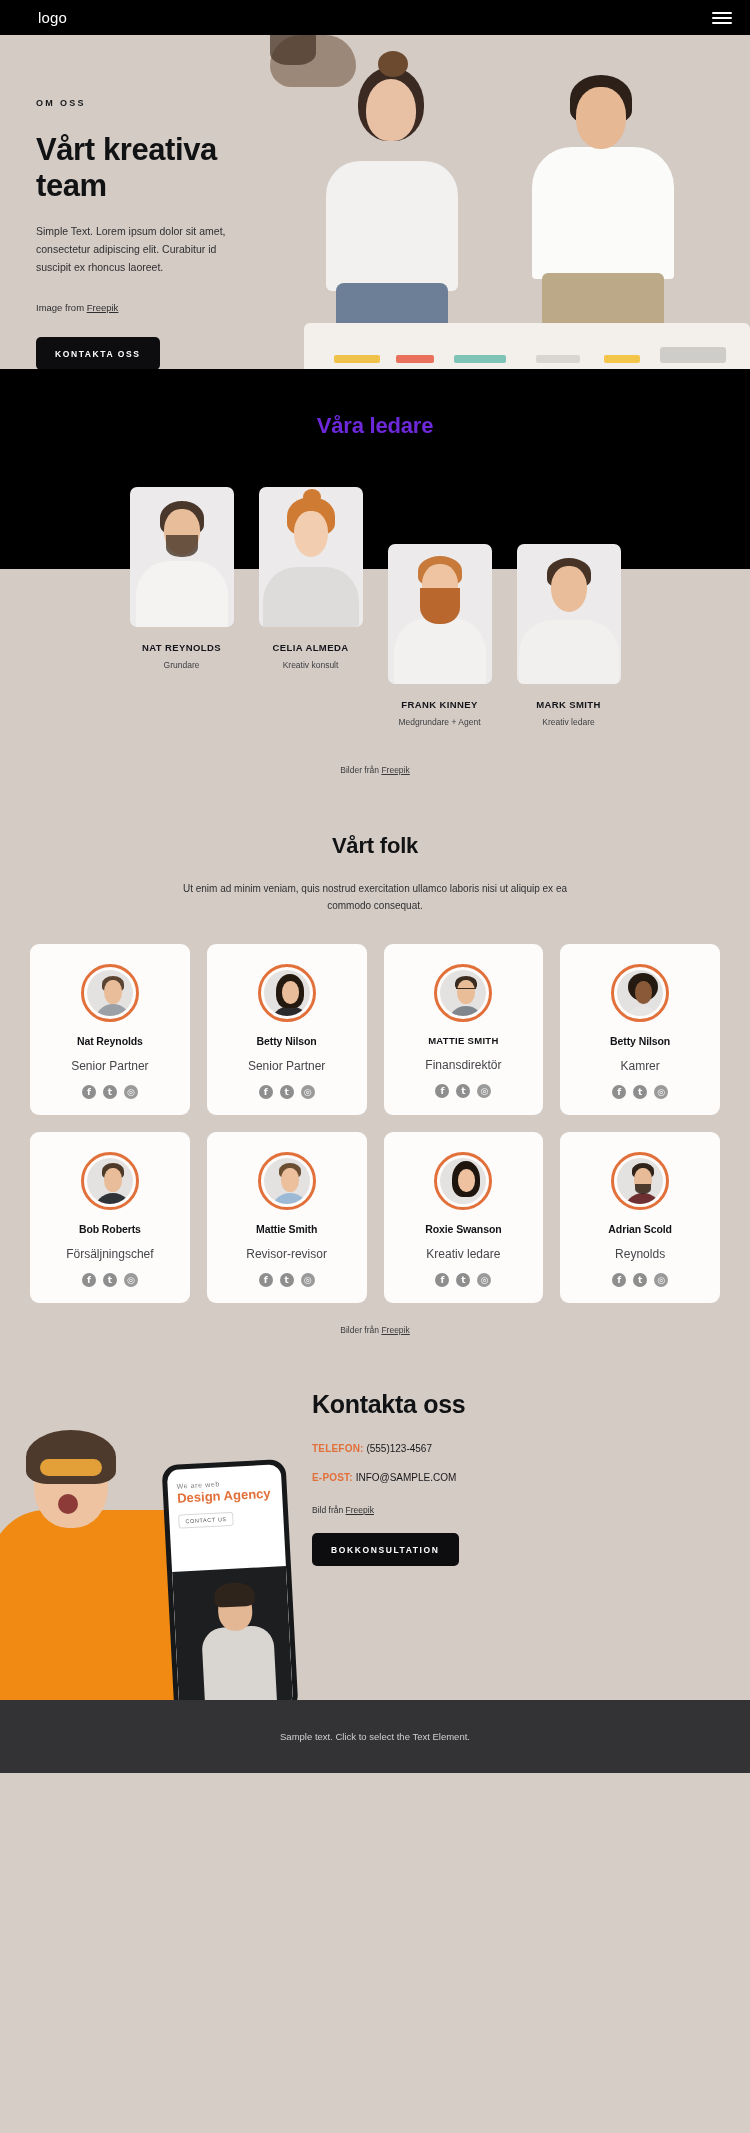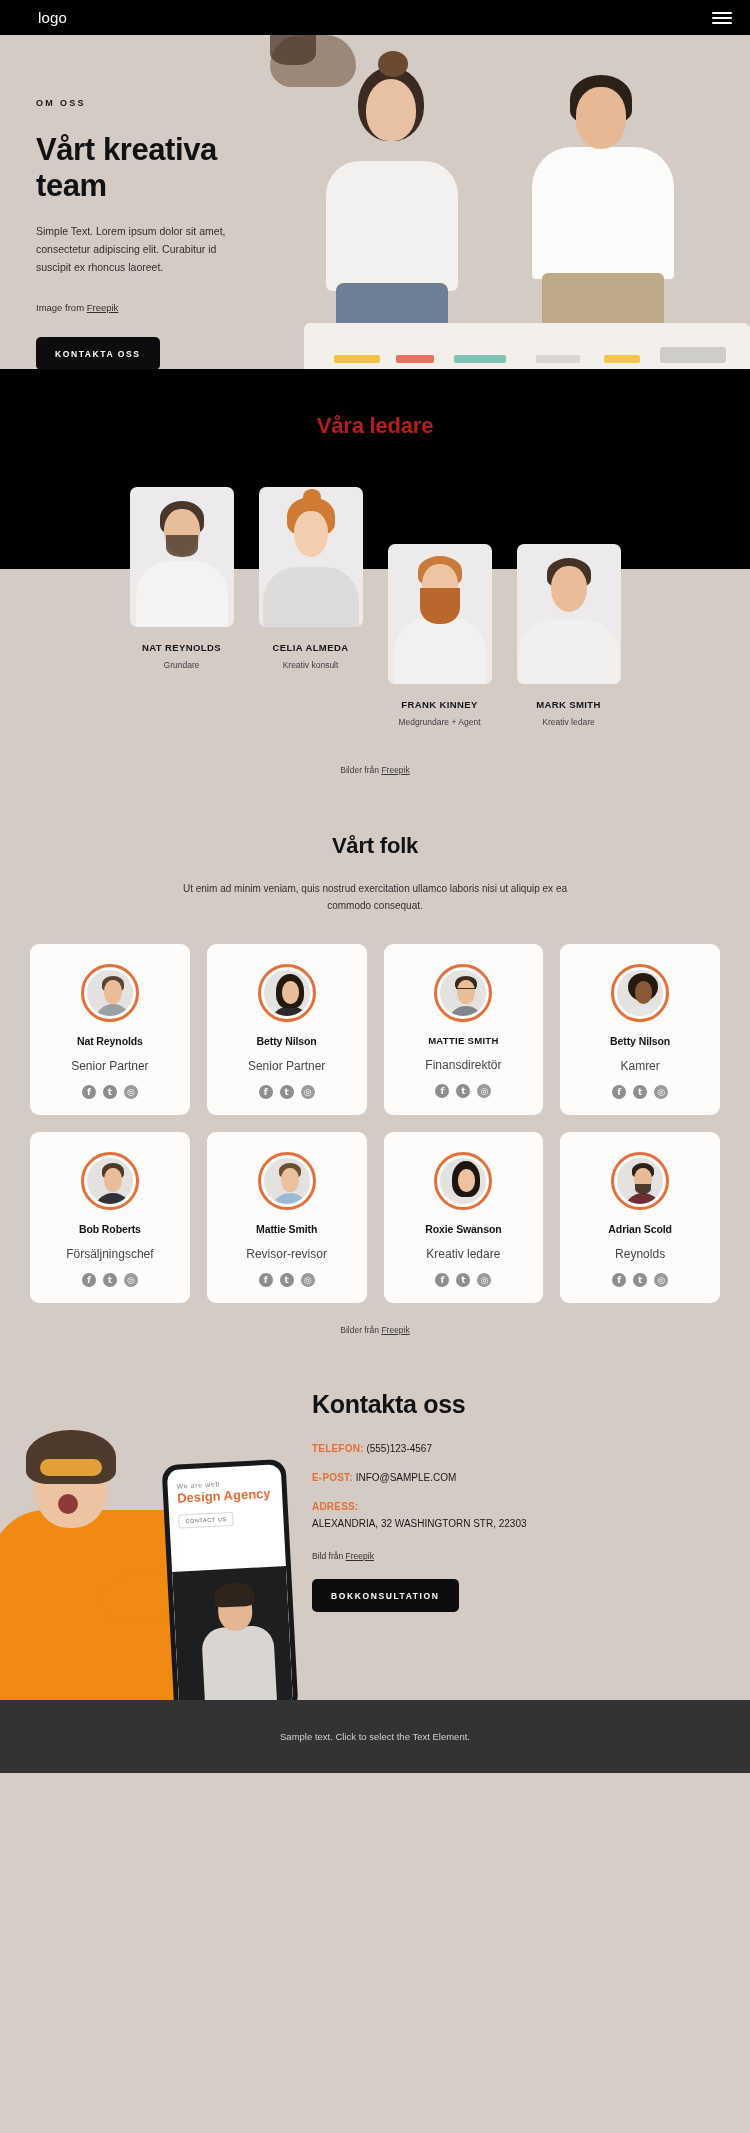--- a/index.html
+++ b/index.html
@@ -147,21 +147,21 @@
   }
   .leaders-black {
     position: absolute;
     left: 0; top: 0; right: 0;
     height: 200px;
     background: #000000;
   }
   .leaders-inner { position: relative; z-index: 2; padding-top: 44px; }
   .leaders-title {
     text-align: center;
-    color: #b91c1c;
+    color: #6d28d9;
     font-size: 22px;
     font-weight: 700;
     letter-spacing: -0.2px;
     margin-bottom: 48px;
   }
   .leader-row {
     display: flex;
     justify-content: center;
     gap: 25px;
     padding: 0 30px;
@@ -693,24 +693,20 @@
     <div class="c-row">
       <span class="c-label">TELEFON:</span>
       <span>(555)123-4567</span>
     </div>
 
     <div class="c-row">
       <span class="c-label">E-POST:</span>
       <span>INFO@SAMPLE.COM</span>
     </div>
 
-    <div class="c-row c-block">
-      <span class="c-label">ADRESS:</span>
-      <span>ALEXANDRIA, 32 WASHINGTORN STR, 22303</span>
-    </div>
 
 
     <div class="contact-credit"><span>Bild från </span><span class="lnk">Freepik</span></div>
 
     <button class="btn">BOKKONSULTATION</button>
   </div>
 </div>
 
 <div class="footer">
   <div class="footer-text">Sample text. Click to select the Text Element.</div>

